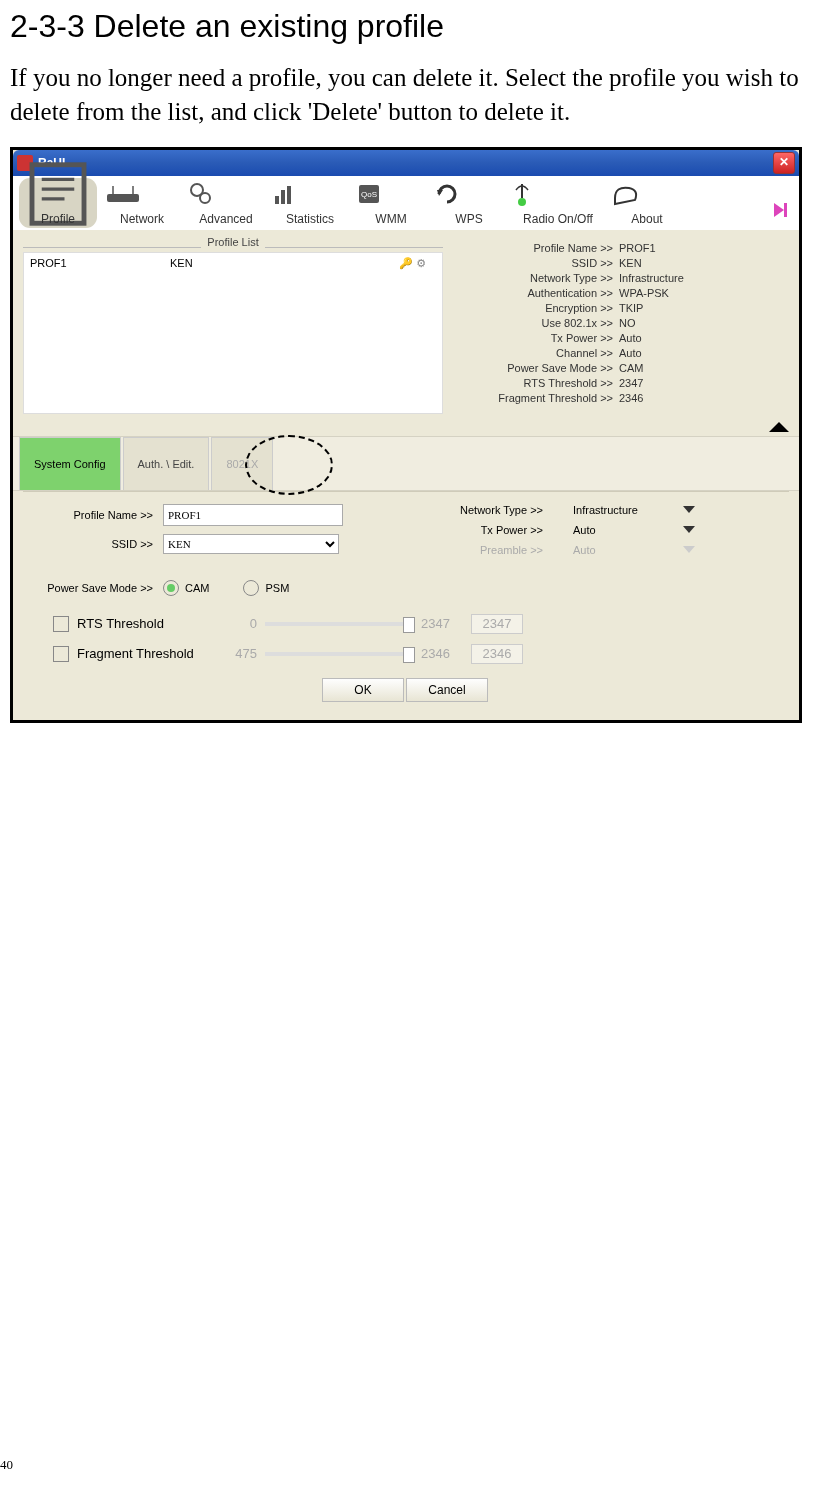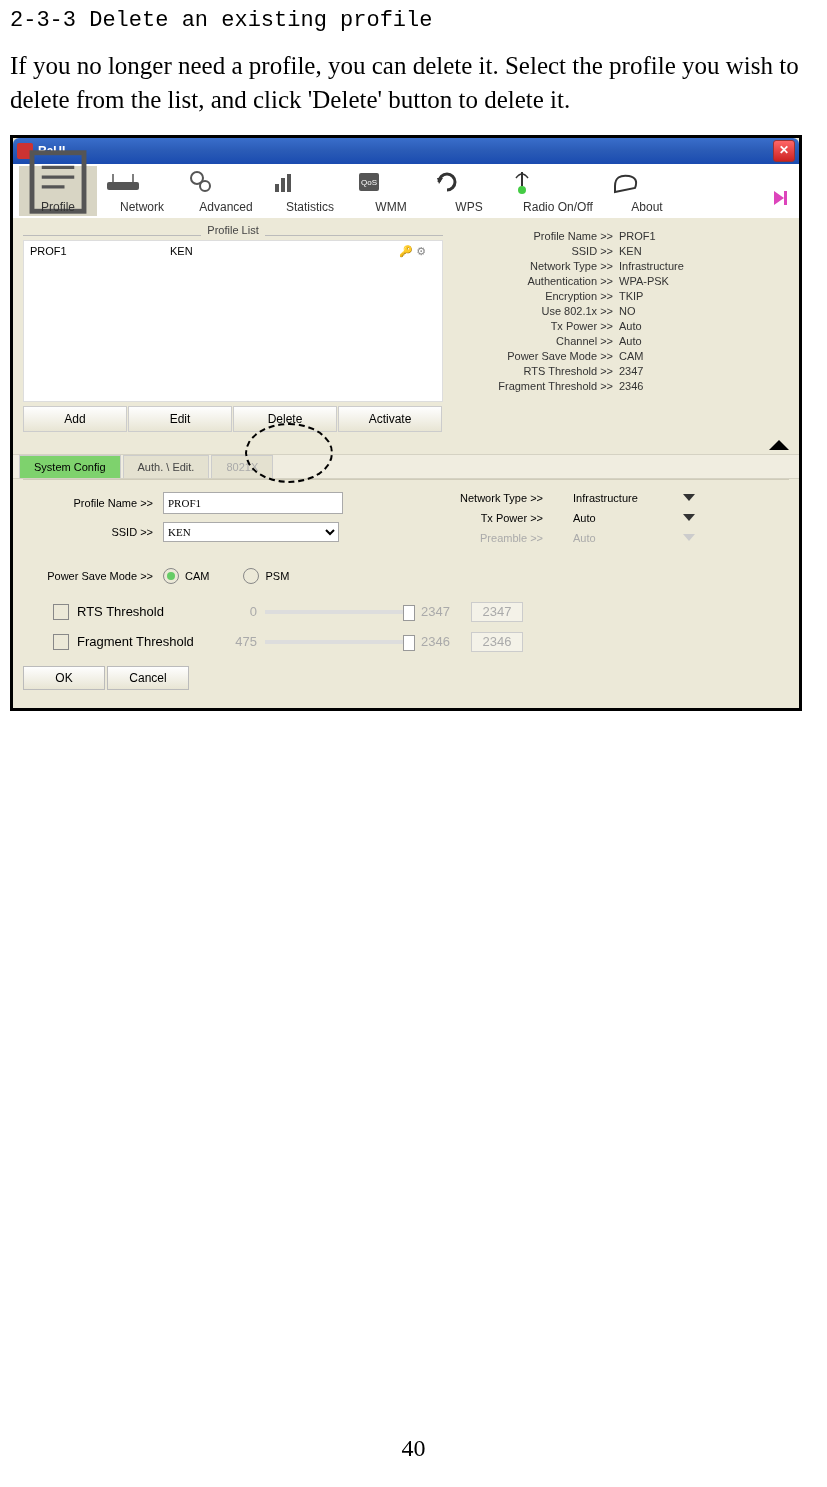--- a/index.html
+++ b/index.html
@@ -1,27 +1,27 @@
 <!DOCTYPE html>
 <html><head>
 <meta charset="utf-8">
 <style>
 body{margin:0;font-family:"Times New Roman",serif;background:#fff;color:#000}
 .page{width:827px;min-height:1487px;margin:0 auto;padding:0 10px 0 10px;box-sizing:border-box;position:relative}
-.heading{font-size:22px;margin-top:8px;margin-bottom:16px;font-family:Liberation Mono, monospace}
+.heading{font-size:32px;margin-top:8px;margin-bottom:16px;font-family:Liberation Sans, sans-serif}
 .body-text{font-size:25px;line-height:1.35;margin-bottom:18px}
-.page-num{position:absolute;bottom:33px;left:0;right:0;text-align:center;font-size:24px}
+.page-num{position:absolute;bottom:22px;left:0;right:0;text-align:left;font-size:13px}
 .app-window{border:3px solid #000;width:786px;font-family:Tahoma,Verdana,sans-serif;background:#ece9d8}
 .titlebar{height:26px;background:linear-gradient(to bottom,#3a6ecb 0%,#2a5bb6 50%,#1a4bb0 100%);display:flex;align-items:center;padding:0 4px;border-radius:6px 6px 0 0}
 .titlebar .ticon{width:16px;height:16px;background:#c33;border-radius:2px;margin-right:5px}
 .titlebar .ttext{color:#fff;font-size:12px;font-weight:bold;flex:1}
 .titlebar .closebtn{width:20px;height:20px;background:linear-gradient(to bottom,#f66,#c22);border:1px solid #933;border-radius:3px;color:#fff;font-size:12px;font-weight:bold;text-align:center;line-height:18px}
 .toolbar{background:#fff;display:flex;align-items:flex-end;padding:2px 6px}
 .tool-item{text-align:center;margin-right:6px;cursor:pointer}
-.tool-item.selected{background:#d8d5c4;border-radius:0}
+.tool-item.selected{background:#d8d5c4;border-radius:11px}
 .tool-item .ticon-box{height:32px;display:flex;align-items:center;justify-content:flex-start}
 .tool-item .tlabel{font-size:12px;color:#333;padding:2px 8px}
 .arrow-btn{margin-left:auto;width:22px;height:36px;display:flex;align-items:center;justify-content:center}
 .content-top{display:flex;background:#ece9d8;padding:4px 10px 4px 10px}
 .profile-list-panel{width:420px}
 .pl-header{display:flex;align-items:flex-end;font-size:11px;color:#444;margin:2px 0 4px}
 .pl-header .line{flex:1;height:1px;background:#bbb}
 .pl-header .label{padding:0 6px}
 .pl-box{background:#fff;height:160px;border:1px solid #ddd;position:relative}
 .pl-row{display:flex;padding:4px 6px;font-size:11px}
@@ -30,21 +30,21 @@
 .pl-row .icons{position:absolute;right:16px;top:4px;color:#888;font-size:11px}
 .btn-row{display:flex;margin-top:4px}
 .btn-row .xbtn{flex:1;height:24px;background:linear-gradient(to bottom,#fefefe,#e8e5d4);border:1px solid #ccc;font-size:12px;line-height:24px;text-align:center;margin-right:1px;cursor:pointer}
 .detail-panel{flex:1;padding:8px 4px 0 40px;font-size:11px}
 .detail-row{display:flex;margin-bottom:3px}
 .detail-row .lbl{width:130px;text-align:right;margin-right:6px;color:#333}
 .detail-row .val{color:#333}
 .collapse-triangle{text-align:right;padding-right:10px}
 .collapse-triangle .tri{display:inline-block;width:0;height:0;border-left:10px solid transparent;border-right:10px solid transparent;border-bottom:10px solid #000}
 .config-bar{background:#f0ede0;border-top:1px solid #d5d2c3;border-bottom:1px solid #d5d2c3;display:flex;padding:0 6px}
-.config-tab{padding:5px 14px;font-size:11px;color:#444;background:#e4e1d0;margin-right:2px;cursor:pointer;border:1px solid #ccc;border-bottom:none}
+.config-tab{padding:20px 14px;font-size:11px;color:#444;background:#e4e1d0;margin-right:2px;cursor:pointer;border:1px solid #ccc;border-bottom:none}
 .config-tab.active{background:#7ed26d;color:#000}
 .config-tab.disabled{color:#aaa}
 .config-line{height:1px;background:#cfcbb9;margin:0 10px}
 .config-body{background:#ece9d8;padding:12px 10px 12px 10px}
 .form-grid{display:flex}
 .form-left{width:390px}
 .form-right{flex:1}
 .frow{display:flex;align-items:center;margin-bottom:8px;font-size:11px}
 .frow .flabel{width:130px;text-align:right;margin-right:10px}
 .frow .flabel2{width:130px;text-align:right;margin-right:30px}
@@ -60,21 +60,21 @@
 .dropdown-fake.disabled{color:#aaa}
 .dropdown-fake.disabled .darrow{border-top-color:#ccc}
 .slider-row{display:flex;align-items:center;margin-bottom:10px;font-size:13px}
 .slider-row .chk{width:14px;height:14px;border:1px solid #888;margin-right:8px;margin-left:30px}
 .slider-row .sl-label{width:150px}
 .slider-row .sl-min{width:30px;color:#aaa;text-align:right;margin-right:8px}
 .slider-track{width:150px;height:4px;background:#ddd;position:relative;margin-right:6px}
 .slider-track .thumb{position:absolute;top:-5px;width:10px;height:14px;background:#fff;border:1px solid #999;right:0}
 .slider-row .sl-max{width:30px;color:#aaa;margin-right:20px}
 .slider-row .sl-out{width:50px;height:18px;border:1px solid #ccc;background:#f4f2e8;text-align:center;line-height:18px;color:#aaa}
-.ok-cancel{display:flex;justify-content:flex-start;padding:4px 0 6px}
+.ok-cancel{display:flex;justify-content:center;padding:4px 0 6px}
 .ok-cancel .okbtn{width:80px;height:22px;background:linear-gradient(to bottom,#fefefe,#e8e5d4);border:1px solid #bbb;font-size:12px;line-height:22px;text-align:center;margin-right:2px;cursor:pointer}
 .delete-circle{position:absolute;border:2px dashed #000;border-radius:50%;width:84px;height:56px;pointer-events:none}
 </style>
 </head>
 <body>
 
 <div class="page">
   <div class="heading">2-3-3 Delete an existing profile</div>
   <div class="body-text">If you no longer need a profile, you can delete it. Select the profile you wish to delete from the list, and click 'Delete' button to delete it.</div>
 
@@ -176,26 +176,20 @@
             <div class="line"></div>
             <div class="label">Profile List</div>
             <div class="line"></div>
           </div>
         <div class="pl-box">
           <div class="pl-row">
             <div class="c1">PROF1</div>
             <div class="c2">KEN</div>
             <div class="icons">🔑 ⚙</div>
           </div>
-        </div>
-        <div class="btn-row">
-          <div class="xbtn">Add</div>
-          <div class="xbtn">Edit</div>
-          <div class="xbtn">Delete</div>
-          <div class="xbtn">Activate</div>
         </div>
       </div>
       <div class="detail-panel">
         <div class="detail-row">
             <div class="lbl">Profile Name &gt;&gt;</div>
             <div class="val">PROF1</div>
           </div>
         <div class="detail-row">
             <div class="lbl">SSID &gt;&gt;</div>
             <div class="val">KEN</div>

